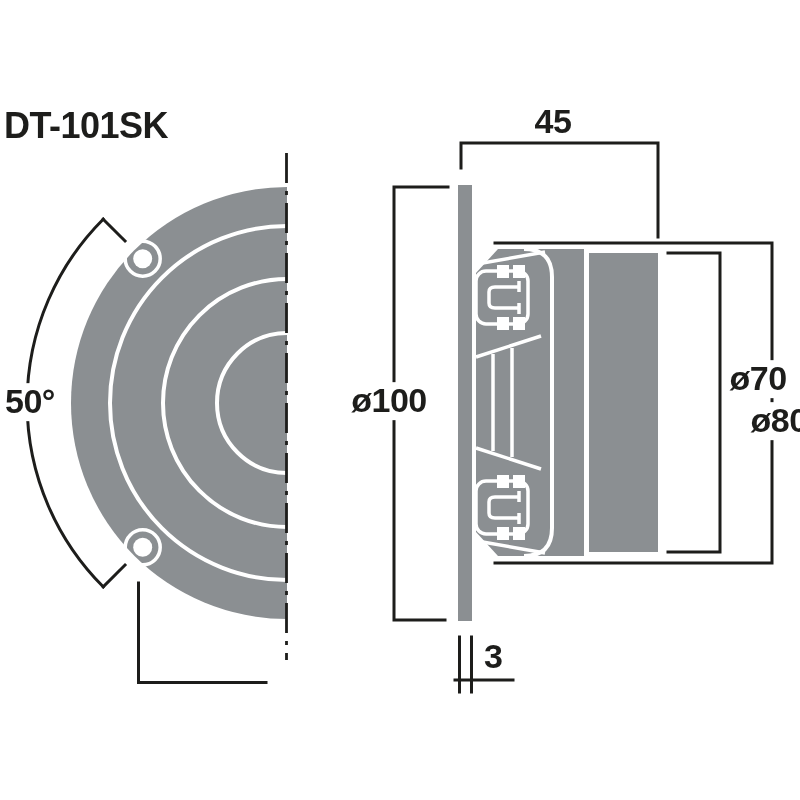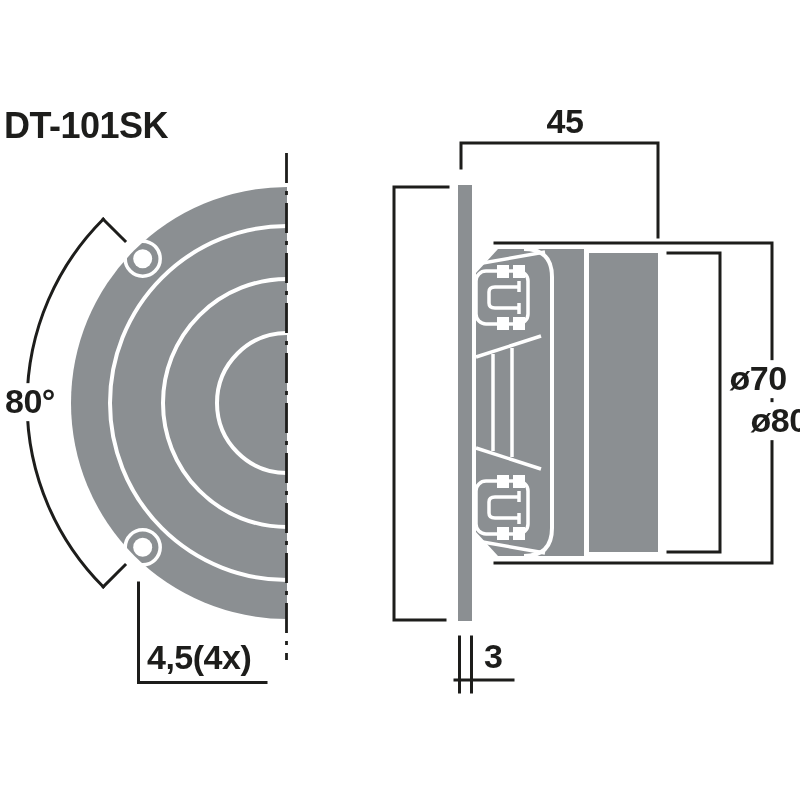--- a/index.html
+++ b/index.html
@@ -19,21 +19,21 @@
   .wline4{stroke:var(--detail);fill:none;stroke-width:4;}
   .wfill{fill:var(--detail);stroke:none;}
   .dim{stroke:var(--line);fill:none;stroke-width:3;stroke-linecap:square;}
   .label{
     position:absolute;z-index:2;color:var(--line);
     font-weight:bold;font-size:34px;line-height:1.05;white-space:nowrap;
     letter-spacing:-0.5px;
   }
   .masked{background:var(--bg);padding:1px 3px;}
   .centered{transform:translate(-50%,-50%);}
-  .centerx{transform:translateX(-50%);margin-left:12px;}
+  .centerx{transform:translateX(-50%);}
   #title{font-size:36px;letter-spacing:-0.5px;}
 </style>
 </head>
 <body>
 
 <div id="stage">
 
   <svg id="drawing" width="800" height="800" viewBox="0 0 800 800">
 
     <g>
@@ -105,20 +105,20 @@
       <g>
         <path class="dim" d="M459.5,637 V692"></path>
         <path class="dim" d="M471.5,637 V692"></path>
         <path class="dim" d="M455,680 H513"></path>
       </g>
     </g>
   </svg>
 
   <div id="title" class="label" style="left:4px;top:83px;margin-top:24px;">DT-101SK</div>
 
-  <div class="label masked" style="left: 30px; top: 402px; transform: translate(-50%, -50%);">80°</div>
-  <div class="label" style="left:147px;top:640px;">4,5(4x)</div>
+  <div class="label masked" style="left: 30px; top: 402px; transform: translate(-50%, -50%);">50°</div>
 
   <div class="label centerx" style="left:553px;top:104px;">45</div>
+  <div class="label masked centered" style="left:389px;top:401px;">ø100</div>
   <div class="label masked centered" style="left:758px;top:379px;">ø70</div>
   <div class="label masked centered" style="left:779px;top:421px;">ø80</div>
   <div class="label" style="left:484px;top:639px;">3</div>
 </div>
 
 </body></html>

